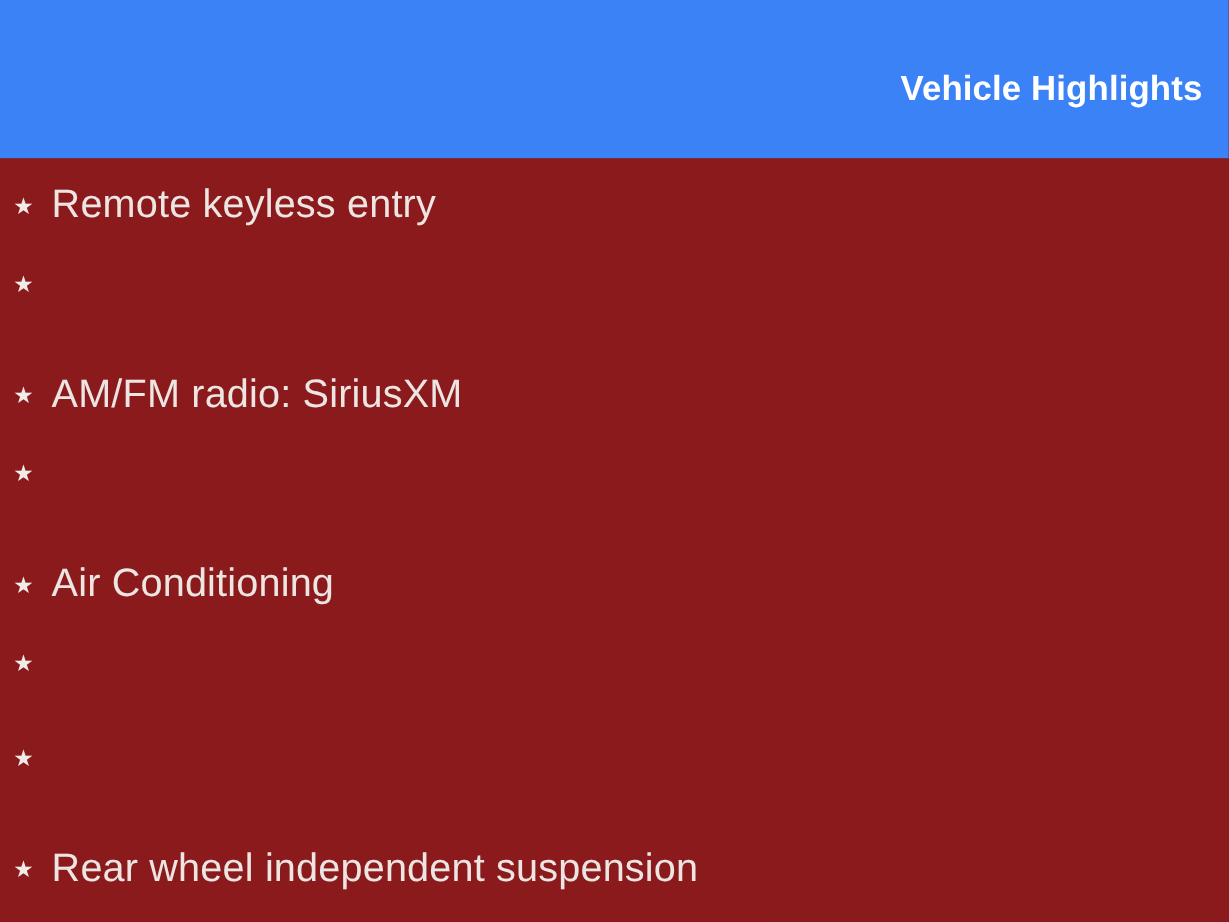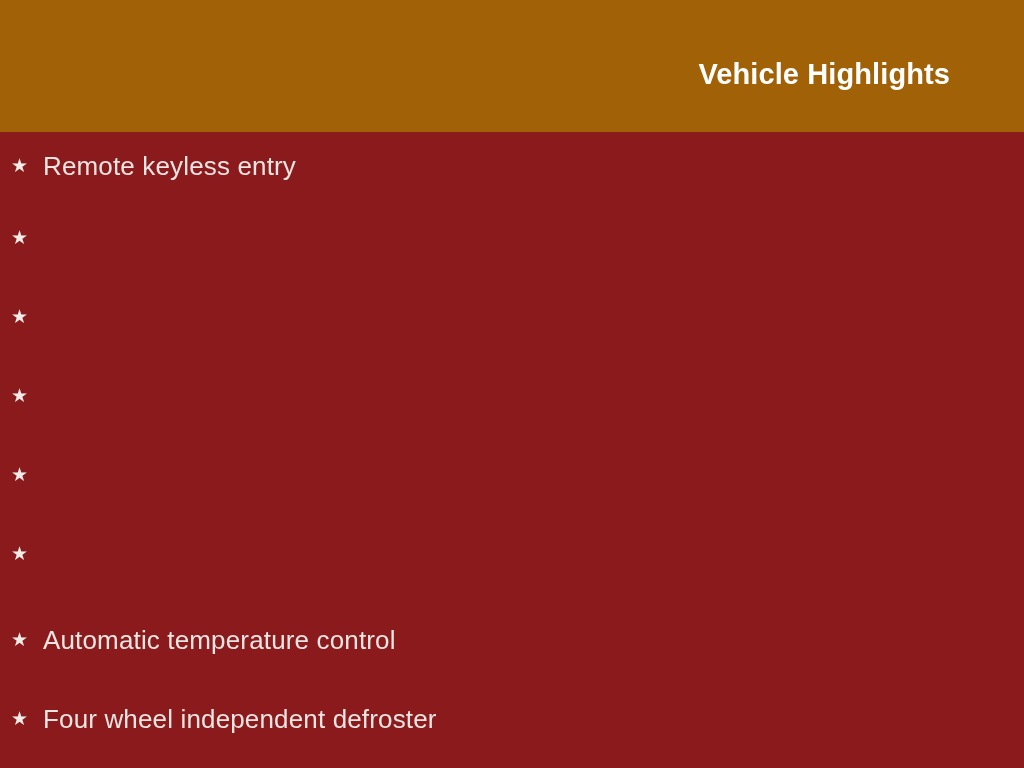--- a/index.html
+++ b/index.html
@@ -22,26 +22,26 @@
     background: #8b1a1d;
   }
 
   
   .header {
     position: absolute;
     left: 0;
     top: 0;
     width: 1024px;
     height: 132px;
-    background: #a16207;
+    background: #3b82f6;
     box-sizing: border-box;
     display: flex;
     align-items: center;
     justify-content: flex-end;
-    padding-right: 74px;
+    padding-right: 22px;
   }
 
   .header-title {
     color: #ffffff;
     font-family: "Liberation Sans", sans-serif;
     font-size: 29px;
     font-weight: bold;
     letter-spacing: 0.1px;
     line-height: 1;
     margin-top: 16px;
@@ -83,21 +83,21 @@
     font-family: "DejaVu Sans", sans-serif;
     text-align: left;
     position: relative;
     top: -3px;
   }
 
   .bullet-text {
     flex: 1 1 auto;
     color: #ece5e2;
     font-family: "Liberation Sans", sans-serif;
-    font-size: 26px;
+    font-size: 33px;
     font-weight: normal;
     line-height: 1.1;
     letter-spacing: 0.15px;
     white-space: nowrap;
   }
 </style>
 </head>
 <body>
 
 <div class="slide">
@@ -113,40 +113,41 @@
         <span class="bullet-marker">★</span>
         <span class="bullet-text">Remote keyless entry</span>
       </li>
 
       <li class="bullet-item">
         <span class="bullet-marker">★</span>
       </li>
 
       <li class="bullet-item">
         <span class="bullet-marker">★</span>
+        <span class="bullet-text">AM/FM radio: SiriusXM</span>
+      </li>
+
+      <li class="bullet-item">
+        <span class="bullet-marker">★</span>
+      </li>
+
+      <li class="bullet-item">
+        <span class="bullet-marker">★</span>
+        <span class="bullet-text">Air Conditioning</span>
       </li>
 
       <li class="bullet-item">
         <span class="bullet-marker">★</span>
       </li>
 
       <li class="bullet-item">
         <span class="bullet-marker">★</span>
       </li>
 
       <li class="bullet-item">
         <span class="bullet-marker">★</span>
-      </li>
-
-      <li class="bullet-item">
-        <span class="bullet-marker">★</span>
-        <span class="bullet-text">Automatic temperature control</span>
-      </li>
-
-      <li class="bullet-item">
-        <span class="bullet-marker">★</span>
-        <span class="bullet-text">Four wheel independent defroster</span>
+        <span class="bullet-text">Rear wheel independent suspension</span>
       </li>
 
     </ul>
   </div>
 
 </div>
 
 </body></html>

